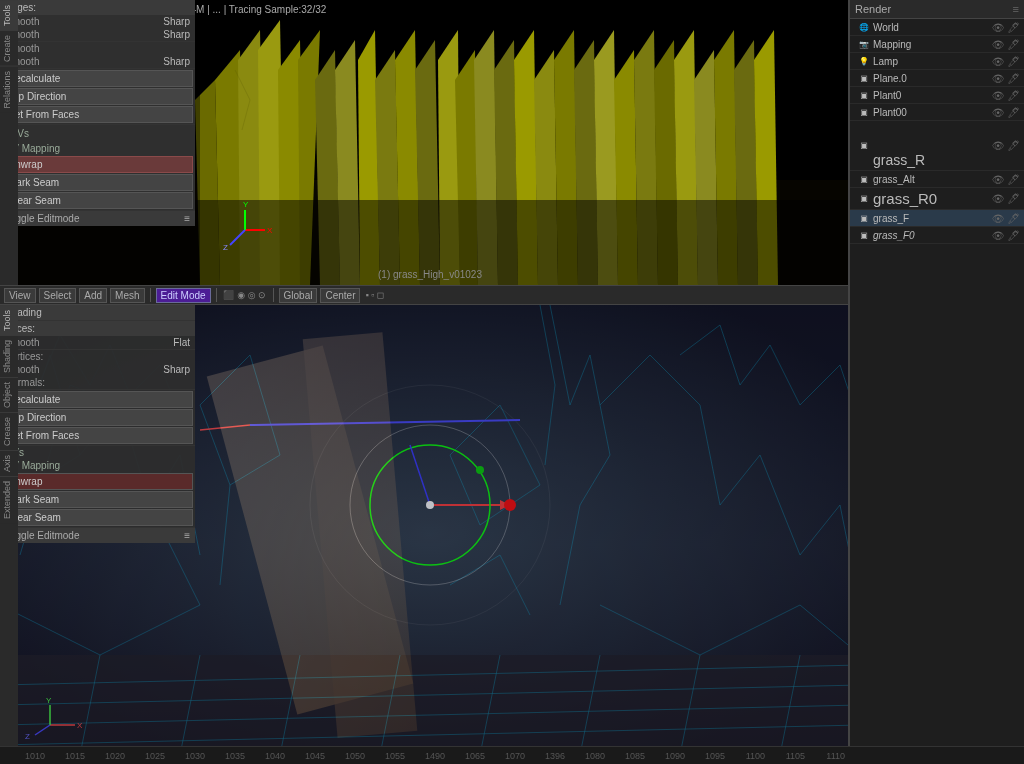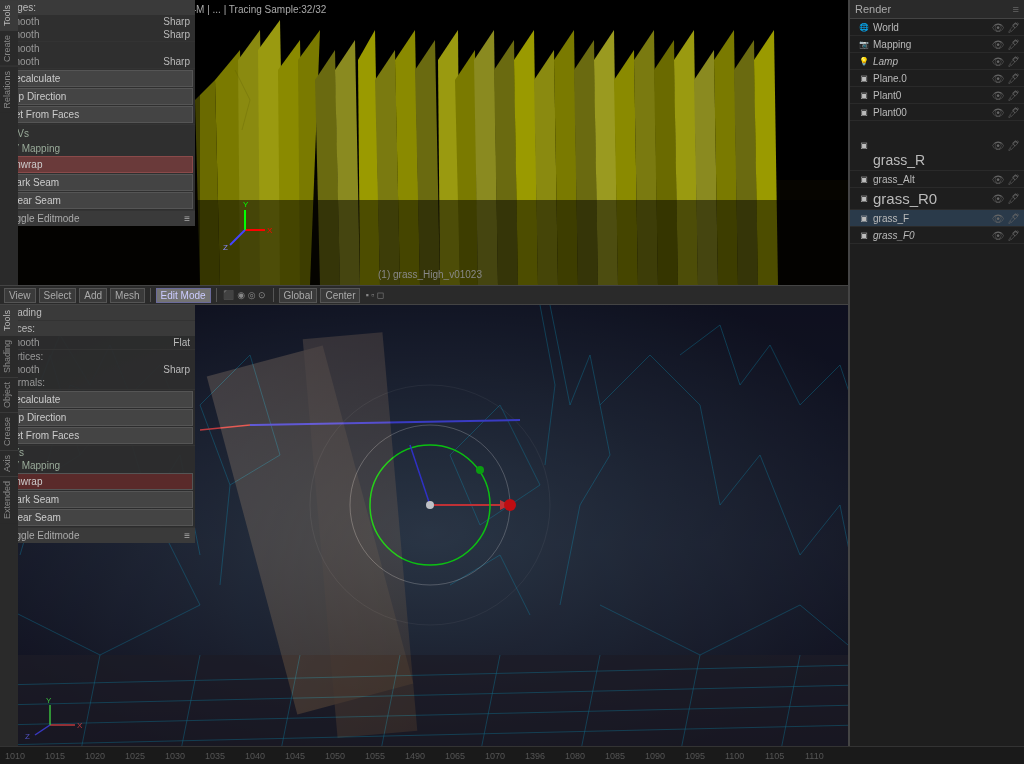--- a/index.html
+++ b/index.html
@@ -301,21 +301,21 @@
       padding: 1px 4px;
       background: #3a3a3a;
       border: 1px solid #555;
       color: #aaa;
       font-size: 10px;
       cursor: pointer;
       white-space: nowrap;
     }
 
     .toolbar-btn.active {
-      background: #737373;
+      background: #4c1d95;
       border-color: #6a6a9a;
       color: #ccf;
     }
 
     .toolbar-separator {
       width: 1px;
       height: 14px;
       background: #555;
       margin: 0 2px;
     }
@@ -517,21 +517,21 @@
       display: flex;
       align-items: center;
       padding: 0 5px;
       font-size: 9px;
       color: #555;
       z-index: 100;
     }
 
     .num-item {
       width: 40px;
-      text-align: left;
+      text-align: right;
     }
   </style>
 </head>
 <body>
 
 <div class="top-viewport">
   <div class="top-viewport-bg">
 
     <svg class="scene-svg">
 
@@ -717,21 +717,21 @@
         <span style="font-size: 10px;">World</span>
         <span class="outliner-right-icons">👁 🖊</span>
       </div>
       <div class="outliner-item">
         <span class="outliner-icon">📷</span>
         <span style="font-size: 10px;">Mapping</span>
         <span class="outliner-right-icons">👁 🖊</span>
       </div>
       <div class="outliner-item">
         <span class="outliner-icon">💡</span>
-        <span style="font-size: 10px; font-style: italic;">Lamp</span>
+        <span style="font-size: 10px;">Lamp</span>
         <span class="outliner-right-icons">👁 🖊</span>
       </div>
       <div class="outliner-item">
         <span class="outliner-icon">▣</span>
         <span style="font-size: 10px;">Plane.0</span>
         <span class="outliner-right-icons">👁 🖊</span>
       </div>
       <div class="outliner-item">
         <span class="outliner-icon">▣</span>
         <span style="font-size: 10px;">Plant0</span>

